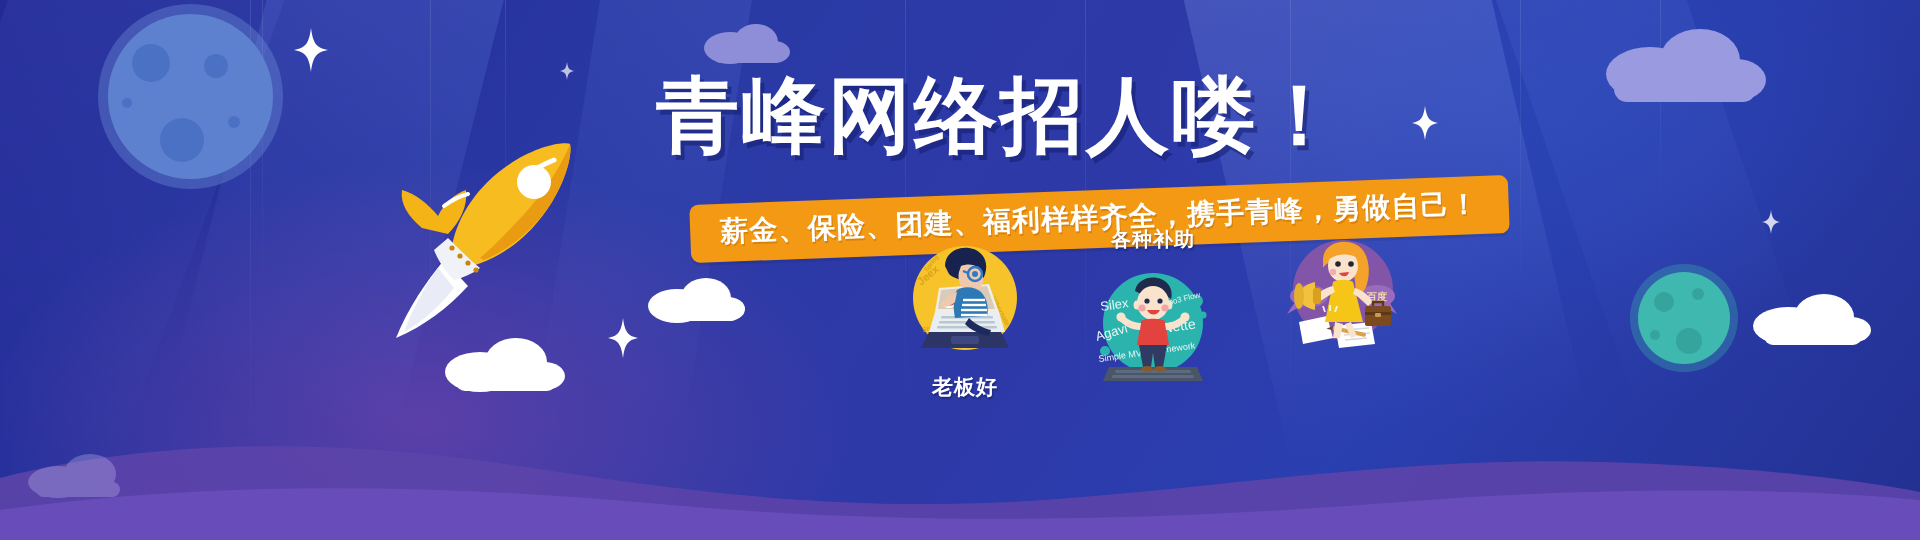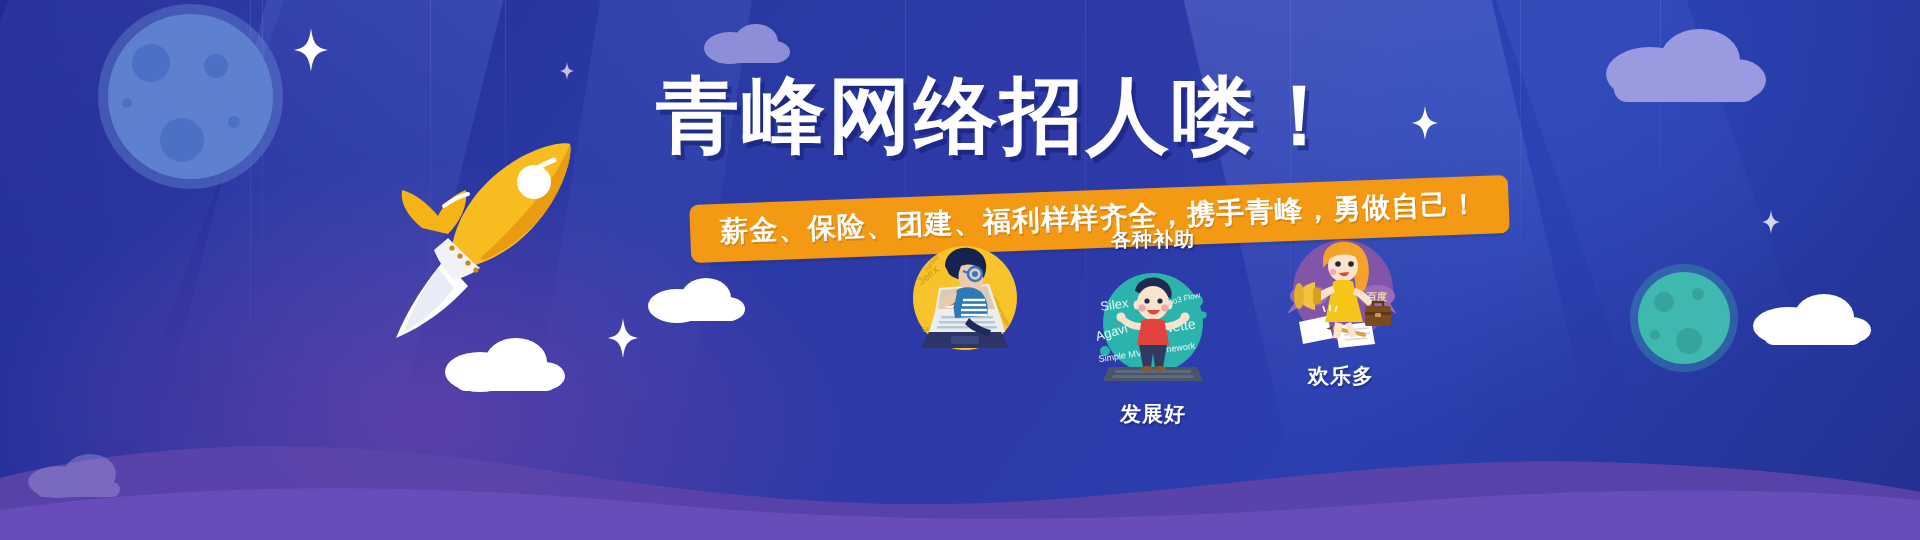--- a/index.html
+++ b/index.html
@@ -307,20 +307,21 @@
               <path d="M57 65 L81 65"></path>
             <path d="M56 70 L82 70"></path>
               <path d="M56 75 L82 75"></path>
           </g>
 
           <path d="M52 52 C44 54 38 60 36 66 C40 68 46 66 50 62 Z" fill="#f0c9ad"></path>
 
           <path d="M64 78 C70 84 78 88 86 90 L84 96 C74 94 66 90 60 84 Z" fill="#1d2a5e"></path>
         </svg>
       </div>
+      <div class="f-bot">老板好</div>
     </div>
 
     <div class="feature f1">
       <div class="f-top">各种补助</div>
       <div class="f-circle">
         <svg viewBox="0 0 120 120" width="120" height="120">
           <circle cx="60" cy="56" r="50" fill="#2bb3ad"></circle>
           <circle cx="104" cy="34" r="6" fill="#2bb3ad"></circle>
           <circle cx="110" cy="48" r="3.6" fill="#2bb3ad"></circle>
           <circle cx="12" cy="84" r="5" fill="#2bb3ad"></circle>
@@ -361,21 +362,20 @@
 
           <circle cx="28" cy="50" r="4.6" fill="#fae3cd"></circle>
           <circle cx="92" cy="50" r="4.6" fill="#fae3cd"></circle>
 
           <path d="M46 78 L74 78 L70 100 L62 100 L60 86 L58 100 L50 100 Z" fill="#2f3b63"></path>
 
           <ellipse cx="54" cy="102" rx="6" ry="3" fill="#8a5a2b"></ellipse>
           <ellipse cx="67" cy="102" rx="6" ry="3" fill="#8a5a2b"></ellipse>
         </svg>
       </div>
-      <div class="f-bot">发展好</div>
     </div>
 
     <div class="feature f2">
       <div class="f-circle">
         <svg viewBox="0 0 120 120" width="120" height="120">
           <circle cx="62" cy="56" r="50" fill="#8255a8"></circle>
 
           <g>
             <ellipse cx="28" cy="62" rx="19" ry="11" fill="#9a6bbd"></ellipse>
             <path d="M14 68 L6 80 L20 72 Z" fill="#9a6bbd"></path>
@@ -440,17 +440,16 @@
           <path d="M54 88 L52 104 L59 104 L62 90 Z" fill="#fae3cd"></path>
           <path d="M70 88 L76 102 L70 104 L64 90 Z" fill="#fae3cd"></path>
 
           <g stroke="#ffffff" stroke-width="1.8" opacity=".9">
             <path d="M44 78 L42 72"></path>
               <path d="M49 77 L49 71"></path>
               <path d="M54 78 L56 72"></path>
           </g>
         </svg>
       </div>
-      <div class="f-bot">欢乐多</div>
     </div>
 
   </div>
 </div>
 
 </body></html>

